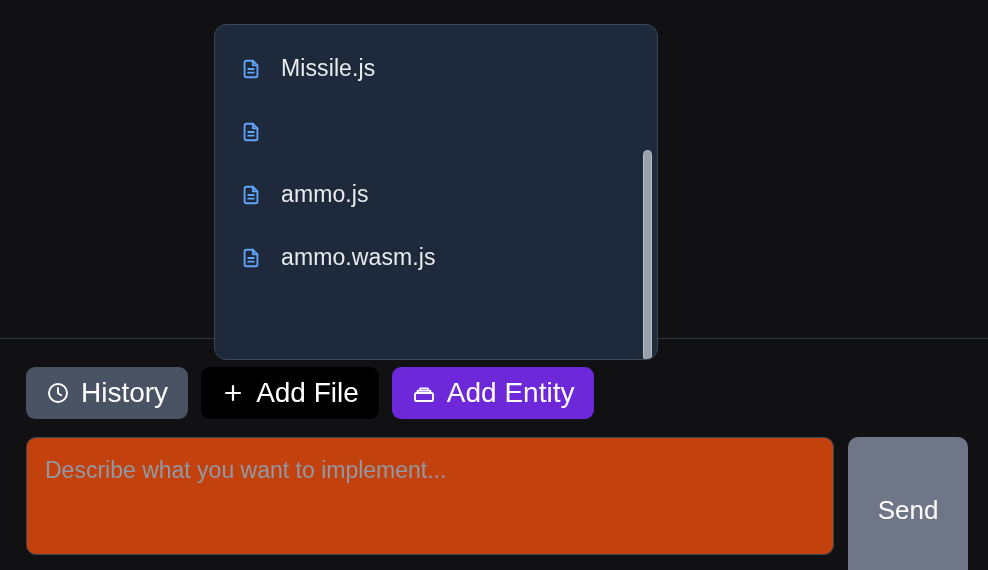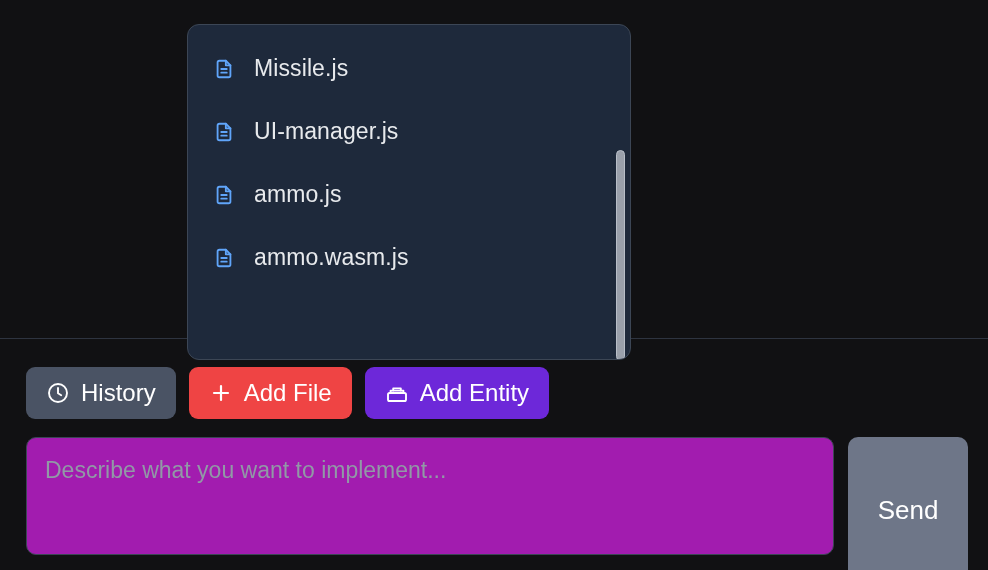--- a/index.html
+++ b/index.html
@@ -22,21 +22,21 @@
     left: 0;
     top: 338px;
     width: 988px;
     height: 1px;
     background: #2e3440;
   }
 
   
   .file-panel {
     position: absolute;
-    left: 187px;
+    left: 214px;
     top: 24px;
     width: 444px;
     height: 336px;
     background: #1e293b;
     border: 1px solid #3c4655;
     border-radius: 12px;
     box-sizing: border-box;
     overflow: hidden;
   }
   .file-list {
@@ -97,50 +97,50 @@
     gap: 13px;
   }
   .btn {
     display: flex;
     align-items: center;
     height: 52px;
     border: none;
     border-radius: 9px;
     color: #ffffff;
     font-family: "Liberation Sans", sans-serif;
-    font-size: 24px;
+    font-size: 28px;
     cursor: pointer;
     padding: 8px 20px;
     box-sizing: border-box;
     gap: 11px;
     white-space: nowrap;
   }
   .btn-history { background: #4a5364; }
-  .btn-addfile { background: #ef4444; }
+  .btn-addfile { background: #000000; }
   .btn-addentity { background: #6d28d9; }
   .btn-icon {
     width: 24px;
     height: 24px;
     flex: 0 0 24px;
     display: block;
   }
 
   
   .prompt-row {
     position: absolute;
     left: 26px;
     top: 437px;
     display: flex;
     align-items: flex-start;
     gap: 14px;
   }
   .prompt-box {
     width: 808px;
     height: 118px;
-    background: #a21caf;
+    background: #c2410c;
     border: 1px solid #3c4655;
     border-radius: 10px;
     box-sizing: border-box;
     padding: 18px 18px;
     color: #e8eaed;
     font-family: "Liberation Sans", sans-serif;
     font-size: 23px;
     resize: none;
     outline: none;
     line-height: 1.3;
@@ -179,21 +179,20 @@
       <span class="file-label">Missile.js</span>
     </div>
 
     <div class="file-row">
       <svg class="file-icon" viewBox="0 0 24 24" fill="none" stroke="#60a5fa" stroke-width="2" stroke-linecap="round" stroke-linejoin="round">
         <path d="M14 3H7a2 2 0 0 0-2 2v14a2 2 0 0 0 2 2h10a2 2 0 0 0 2-2V8z"></path>
         <path d="M14 3v5h5"></path>
         <path d="M9 12h6"></path>
           <path d="M9 16h6"></path>
       </svg>
-      <span class="file-label">UI-manager.js</span>
     </div>
 
     <div class="file-row">
       <svg class="file-icon" viewBox="0 0 24 24" fill="none" stroke="#60a5fa" stroke-width="2" stroke-linecap="round" stroke-linejoin="round">
         <path d="M14 3H7a2 2 0 0 0-2 2v14a2 2 0 0 0 2 2h10a2 2 0 0 0 2-2V8z"></path>
         <path d="M14 3v5h5"></path>
         <path d="M9 12h6"></path>
           <path d="M9 16h6"></path>
       </svg>
       <span class="file-label">ammo.js</span>

